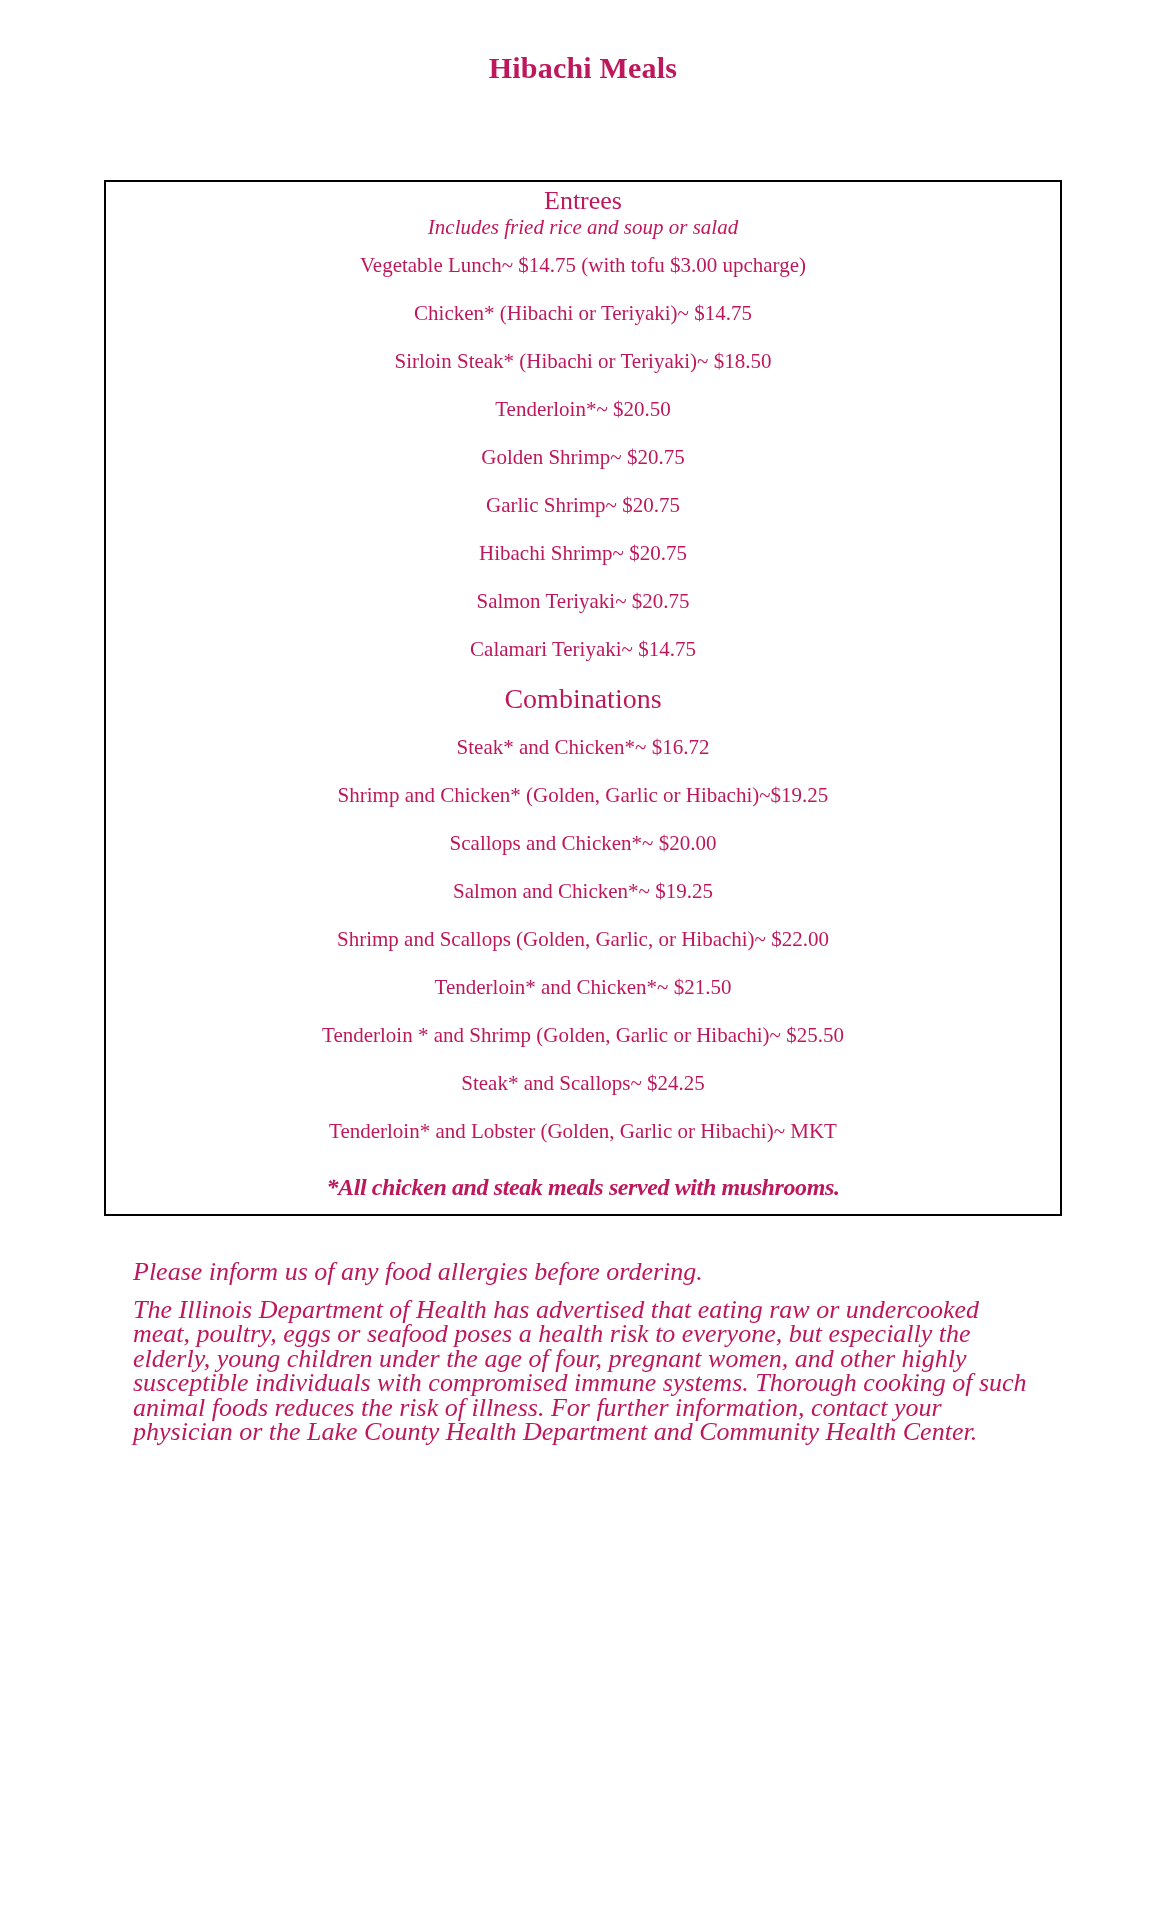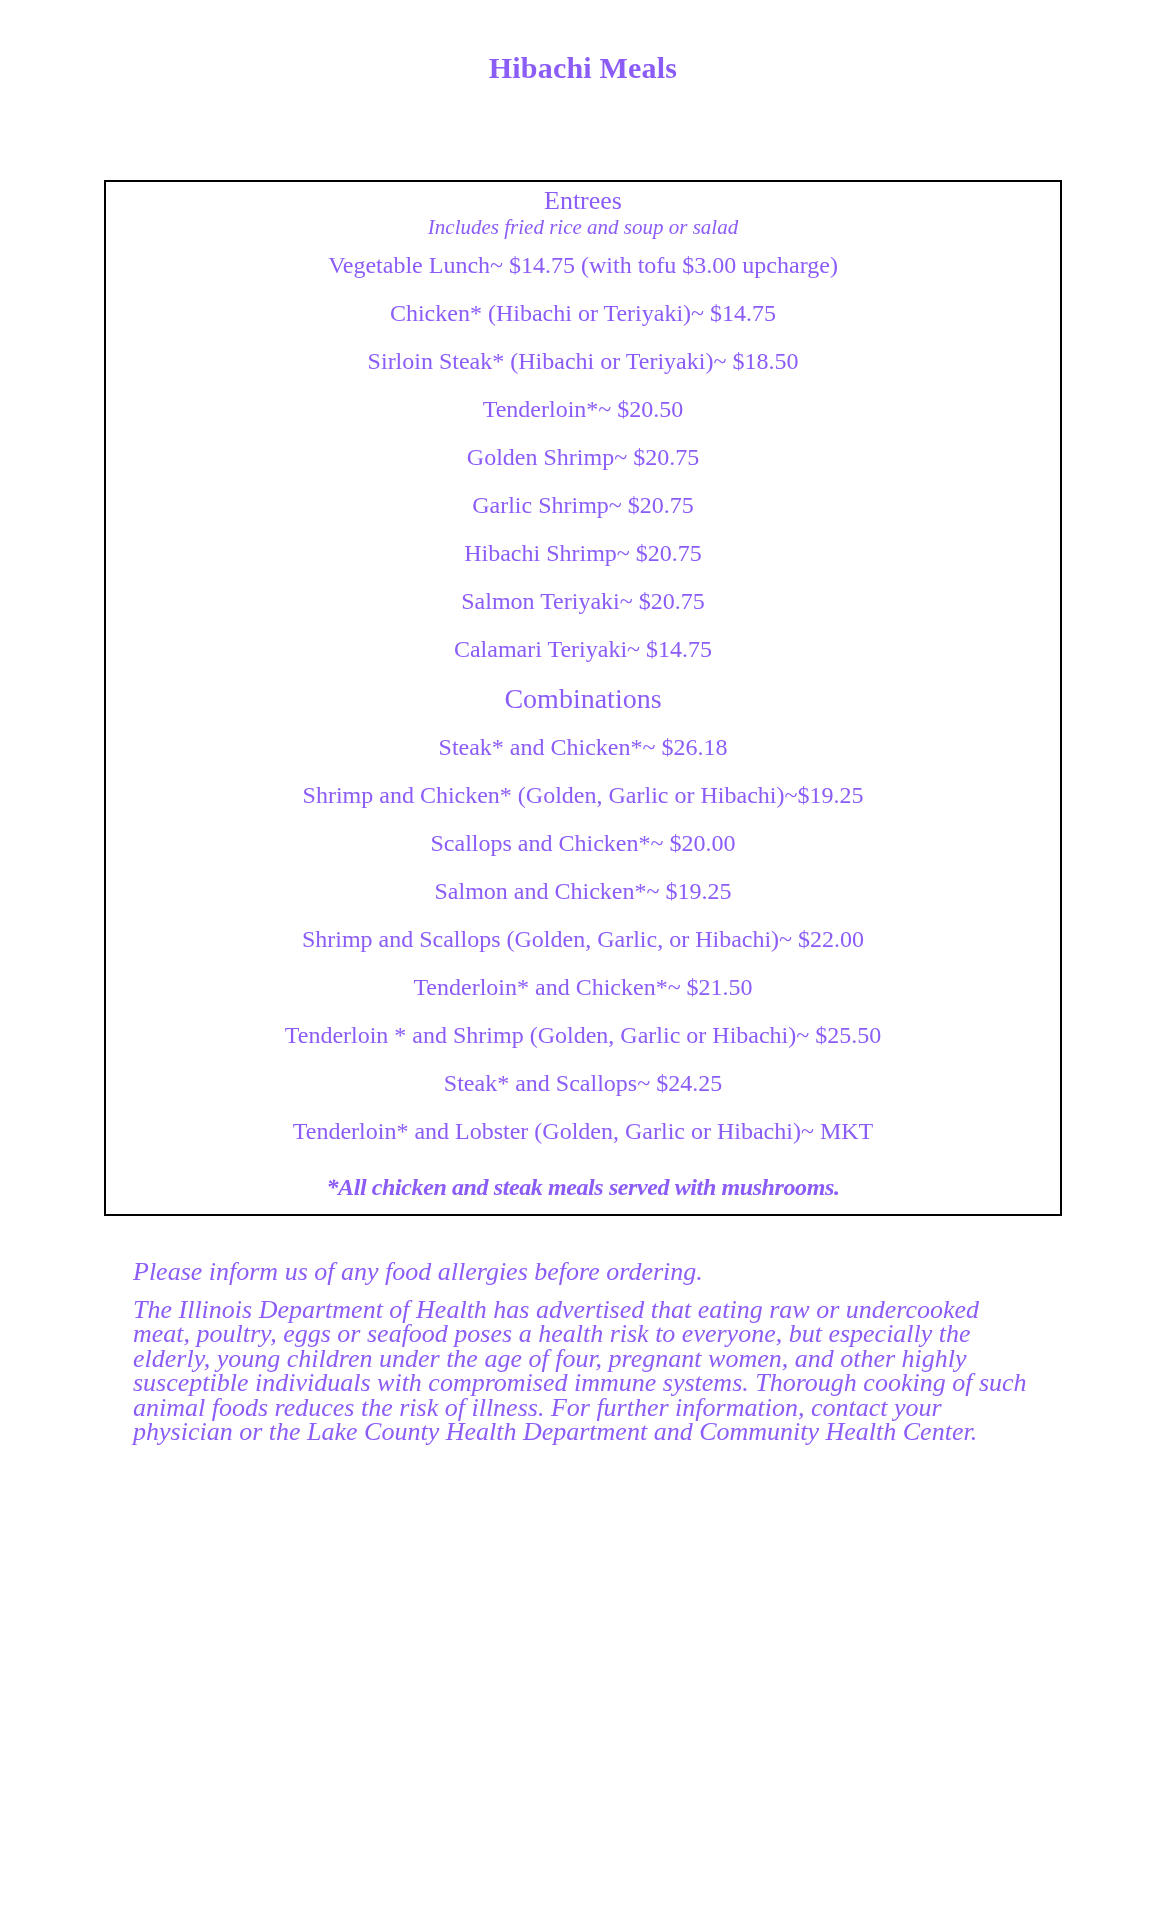--- a/index.html
+++ b/index.html
@@ -3,21 +3,21 @@
 <meta charset="utf-8">
 <style>
   * { margin: 0; padding: 0; box-sizing: border-box; }
   html, body { background: #ffffff; }
   .page {
     position: relative;
     width: 1166px;
     height: 1920px;
     margin: 0 auto;
     background: #ffffff;
-    color: #8b5cf6;
+    color: #be185d;
     font-family: "Liberation Serif", "DejaVu Serif", serif;
     overflow: hidden;
   }
   .page-title {
     padding-top: 50px;
     text-align: center;
     font-size: 30px;
     font-weight: bold;
     line-height: 36px;
     letter-spacing: 0.2px;
@@ -43,21 +43,21 @@
     font-style: italic;
     font-size: 21px;
     line-height: 22px;
   }
   .item-list {
     list-style: none;
     margin-top: 12px;
   }
   .item-list.combos { margin-top: 16px; }
   .item-list li {
-    font-size: 24px;
+    font-size: 21px;
     line-height: 30px;
     margin-bottom: 18px;
   }
   .item-list li:last-child { margin-bottom: 0; }
   .menu-note {
     margin-top: 26px;
     font-size: 24px;
     font-weight: bold;
     font-style: italic;
     line-height: 30px;
@@ -95,21 +95,21 @@
         <li>Garlic Shrimp~ $20.75</li>
         <li>Hibachi Shrimp~ $20.75</li>
         <li>Salmon Teriyaki~ $20.75</li>
         <li>Calamari Teriyaki~ $14.75</li>
       </ul>
 
     <h2 class="section-heading combos">Combinations</h2>
 
 
     <ul class="item-list combos">
-        <li>Steak* and Chicken*~ $26.18</li>
+        <li>Steak* and Chicken*~ $16.72</li>
         <li>Shrimp and Chicken* (Golden, Garlic or Hibachi)~$19.25</li>
         <li>Scallops and Chicken*~ $20.00</li>
         <li>Salmon and Chicken*~ $19.25</li>
         <li>Shrimp and Scallops (Golden, Garlic, or Hibachi)~ $22.00</li>
         <li>Tenderloin* and Chicken*~ $21.50</li>
         <li>Tenderloin * and Shrimp (Golden, Garlic or Hibachi)~ $25.50</li>
         <li>Steak* and Scallops~ $24.25</li>
         <li>Tenderloin* and Lobster (Golden, Garlic or Hibachi)~ MKT</li>
       </ul>
 

